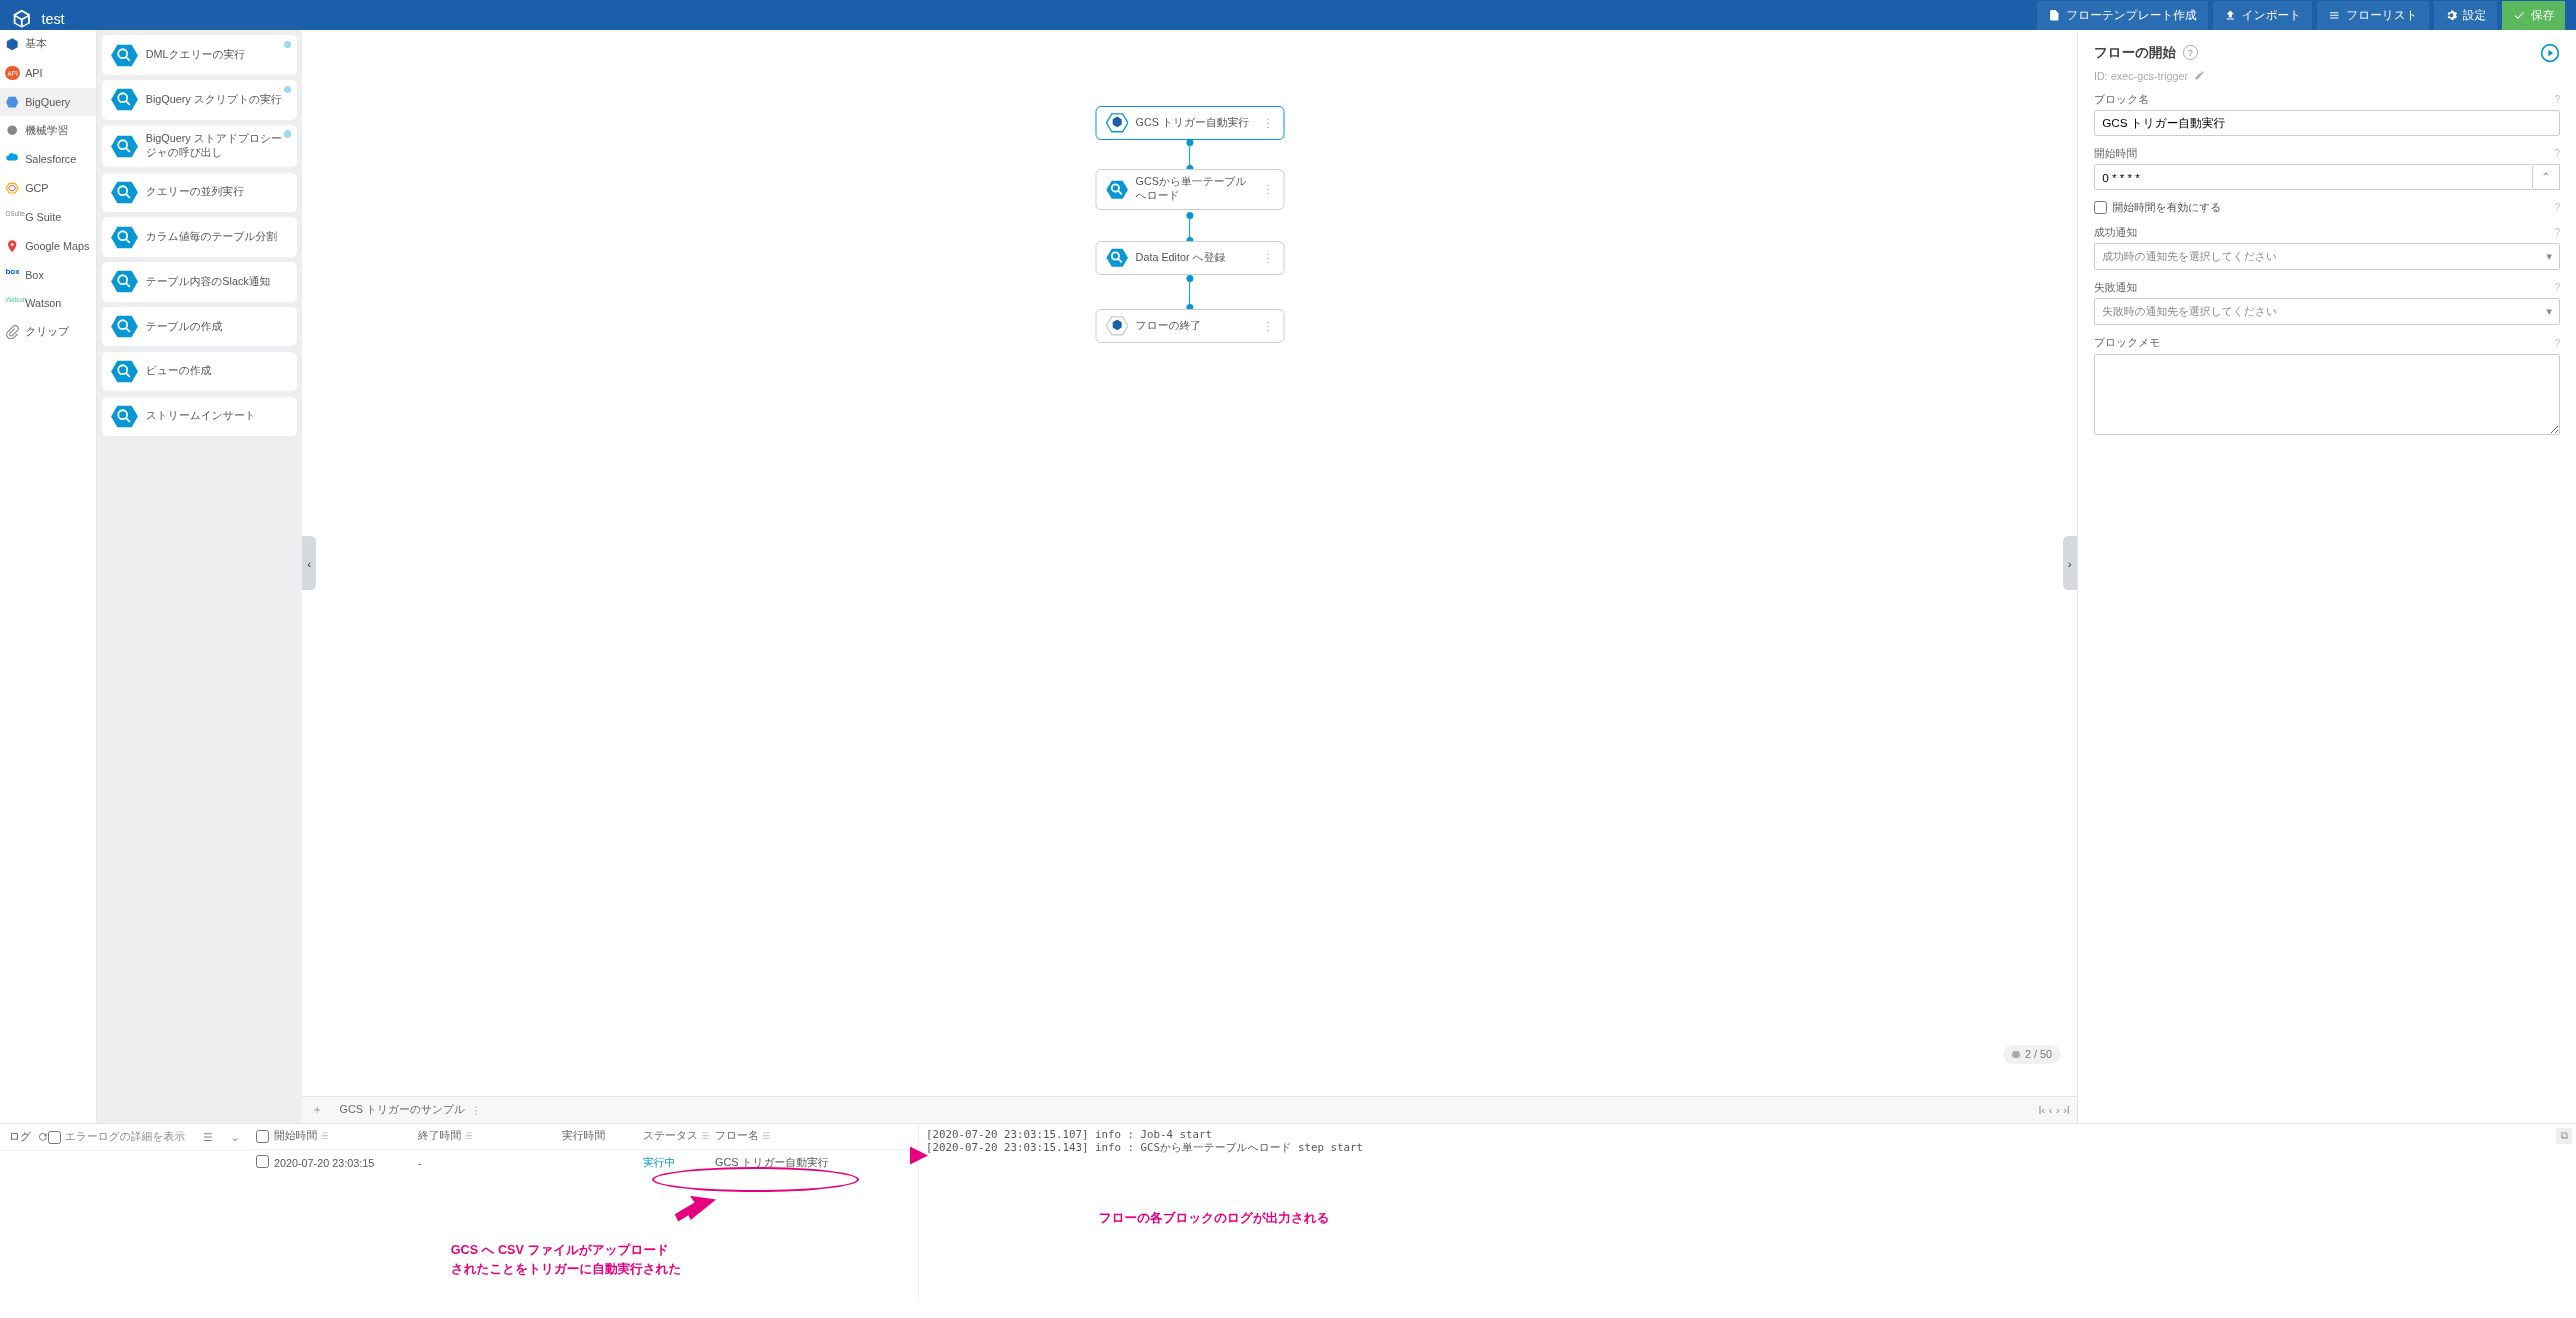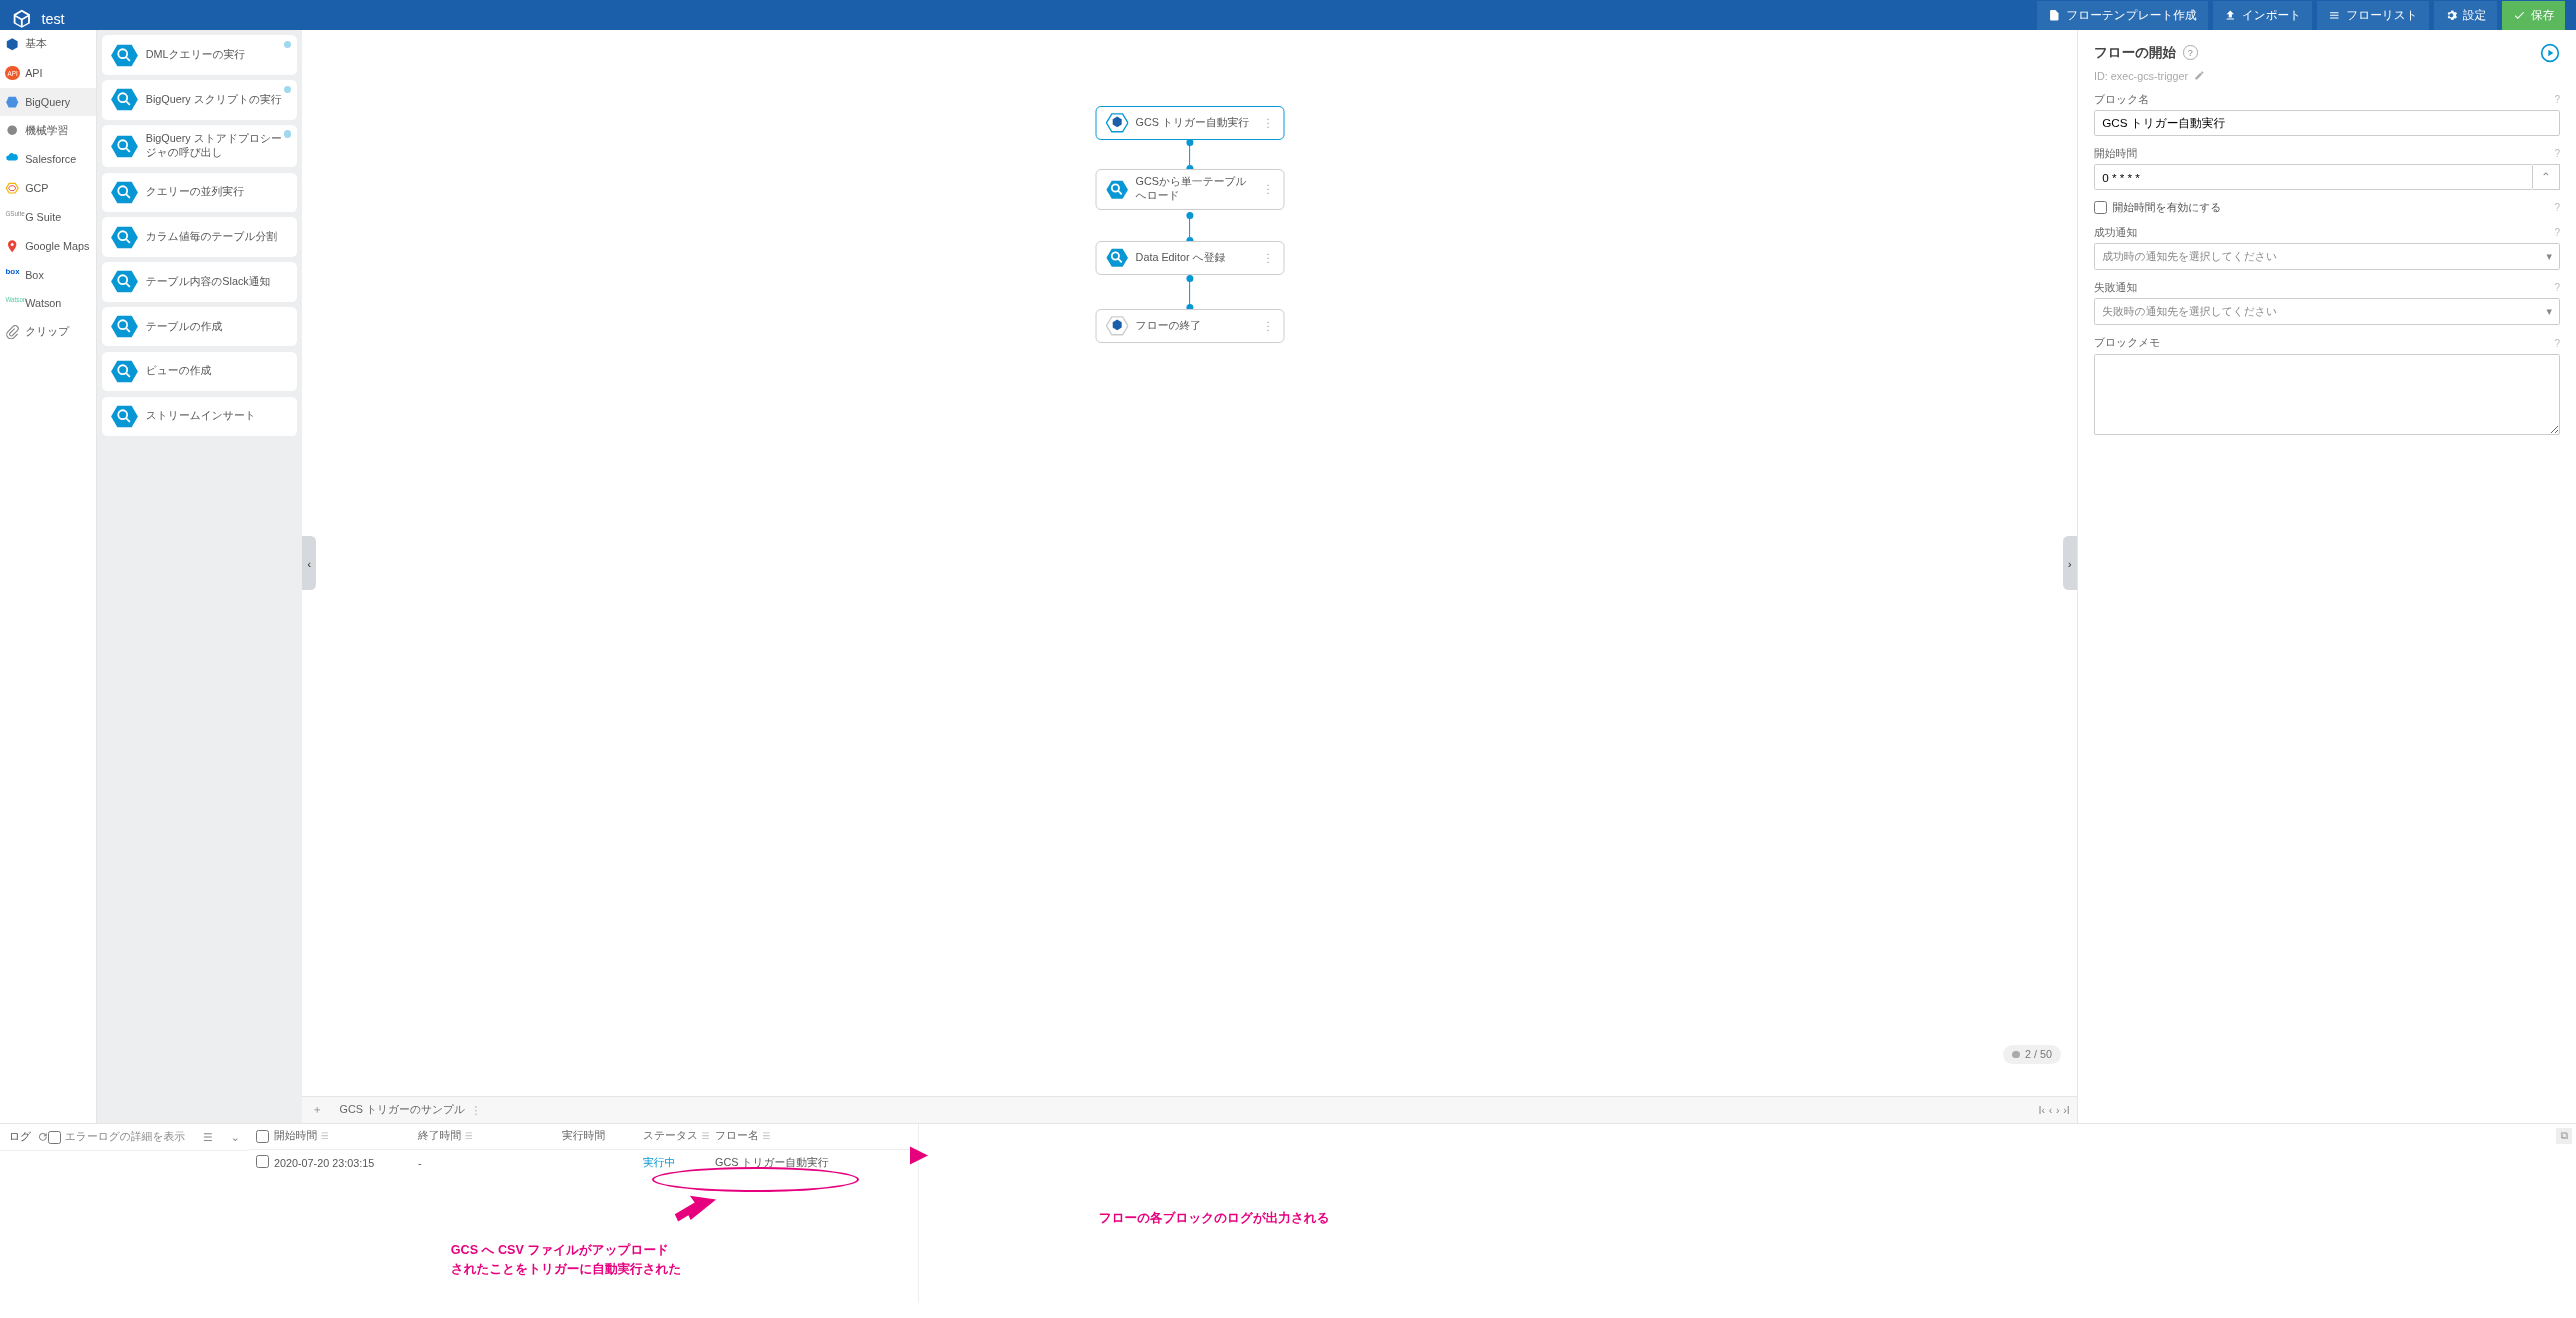--- a/index.html
+++ b/index.html
@@ -469,20 +469,22 @@
 
       <div class="highlight-oval" style="top:43px;left:403px;width:207px;height:25px"></div>
       <svg class="annotation-arrow" style="top:63px;left:423px" width="45" height="45" viewBox="0 0 40 40">
           <path fill="#e6007e" d="M35 5 L20 30 L15 25 L22 20 L10 35 L5 30 L18 14 L12 10 Z" transform="rotate(20 20 20)"></path>
         </svg>
       <div class="annotation-text" style="top:117px;left:202px;white-space:pre-line">GCS へ CSV ファイルがアップロード
 されたことをトリガーに自動実行された</div>
     </div>
     <div class="log-output">
       <div class="copy-icon">⧉</div>
+      <div class="line">[2020-07-20 23:03:15.107]  info : Job-4 start</div>
+      <div class="line">[2020-07-20 23:03:15.143]  info : GCSから単一テーブルへロード step start</div>
       <svg class="annotation-arrow" style="top:18px;left:-45px" width="54" height="27" viewBox="0 0 60 30">
           <path fill="#e6007e" d="M0 15 L40 15 L40 5 L60 15 L40 25 L40 15 Z"></path>
         </svg>
       <div class="annotation-text" style="top:85px;left:180px">フローの各ブロックのログが出力される</div>
     </div>
   </div>
 </div>
 
 
 </body></html>

